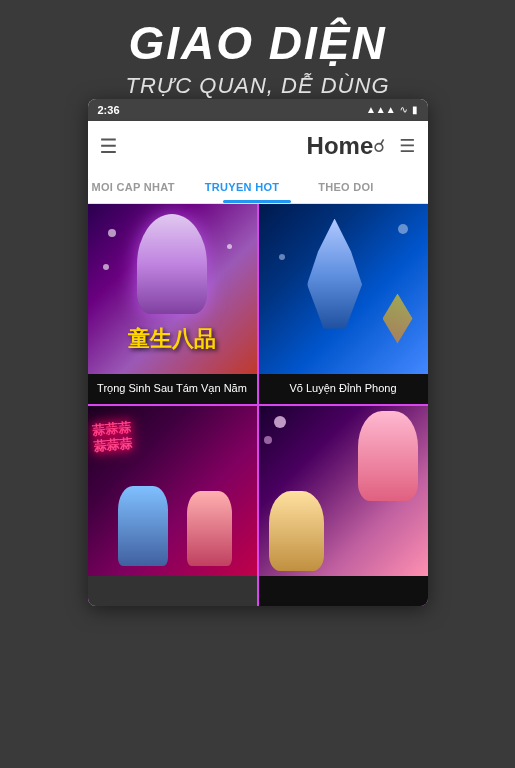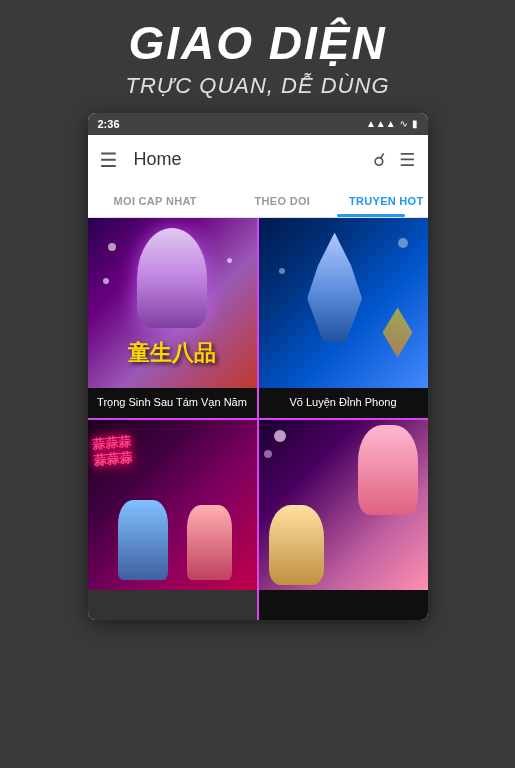--- a/index.html
+++ b/index.html
@@ -9,21 +9,20 @@
       background-color: #3a3a3a;
       font-family: Arial, sans-serif;
       overflow: hidden;
       position: relative;
     }
 
     
     .hero-text {
       text-align: center;
       padding-top: 18px;
-      padding-bottom: 14px;
     }
     .hero-title {
       font-size: 46px;
       font-weight: 900;
       color: #ffffff;
       font-style: italic;
       letter-spacing: 2px;
       line-height: 1.1;
     }
     .hero-subtitle {
@@ -78,44 +77,45 @@
       box-shadow: 0 1px 3px rgba(0,0,0,0.15);
     }
     .hamburger-icon {
       font-size: 20px;
       color: #555;
       cursor: pointer;
       margin-right: 16px;
     }
     .app-bar-title {
       flex: 1;
-      font-size: 18px;
-      font-weight: 400;
+      font-size: 24px;
+      font-weight: 700;
       color: #333;
+      text-align: right;
     }
     .app-bar-actions {
       display: flex;
       gap: 14px;
       align-items: center;
     }
     .icon-btn {
       color: #555;
       font-size: 18px;
       cursor: pointer;
     }
 
     
     .tab-bar {
       background: #ffffff;
       display: flex;
       border-bottom: 1px solid #e0e0e0;
     }
     .tab-item {
       flex: 1;
-      text-align: right;
+      text-align: left;
       padding: 10px 4px;
       font-size: 11px;
       font-weight: 600;
       color: #999;
       cursor: pointer;
       letter-spacing: 0.3px;
       position: relative;
     }
     .tab-item.active {
       color: #2196F3;
@@ -276,25 +276,25 @@
     <div class="app-bar-actions">
       <span class="icon-btn">☌</span>
       <span class="icon-btn">☰</span>
     </div>
   </div>
 
   <div class="tab-bar">
     <div class="tab-item">
       <span>MOI CAP NHAT</span>
     </div>
+    <div class="tab-item active">
+      <span>TRUYEN HOT</span>
+    </div>
     <div class="tab-item">
       <span>THEO DOI</span>
-    </div>
-    <div class="tab-item active">
-      <span>TRUYEN HOT</span>
     </div>
   </div>
 
   <div class="content-grid">
 
     <div class="manga-card">
       <div class="manga-card-img">
         <div class="manga-bg-1">
           <div class="char-silhouette-1"></div>
           <div class="sparkle" style="width:8px;height:8px;top:25px;left:20px;"></div>

